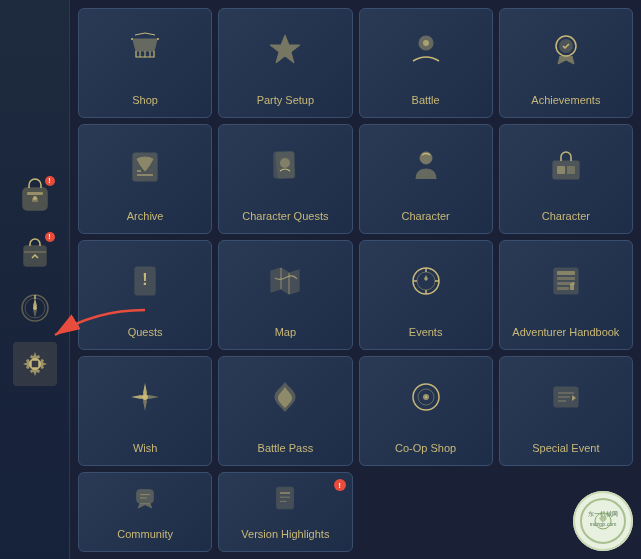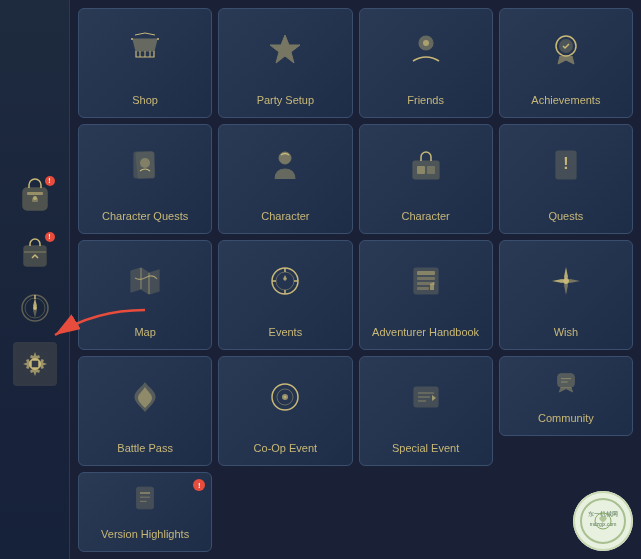--- a/index.html
+++ b/index.html
@@ -268,35 +268,46 @@
       </div>
 
       <div class="menu-item">
         <div class="item-icon">
           <svg class="small-icon-svg" viewBox="0 0 36 36" fill="none">
             <circle cx="18" cy="12" r="7" fill="#c8b878" opacity="0.4" stroke="#c8b878" stroke-width="1.2"></circle>
             <path d="M5 30 Q18 22 31 30" stroke="#c8b878" stroke-width="1.5" fill="none"></path>
             <circle cx="18" cy="12" r="3" fill="#c8b878" opacity="0.7"></circle>
           </svg>
         </div>
-        <div class="item-label">Friends</div>
+        <div class="item-label">Battle</div>
       </div>
 
       <div class="menu-item">
         <div class="item-icon">
           <svg class="small-icon-svg" viewBox="0 0 36 36" fill="none">
             <circle cx="18" cy="15" r="10" fill="none" stroke="#c8b878" stroke-width="1.5"></circle>
             <circle cx="18" cy="15" r="7" fill="#c8b878" opacity="0.25"></circle>
             <path d="M12 25 L10 33 L18 29 L26 33 L24 25" fill="#c8b878" opacity="0.5" stroke="#c8b878" stroke-width="1"></path>
             <path d="M15 15 L17 17 L21 13" stroke="#c8b878" stroke-width="1.5" fill="none"></path>
           </svg>
         </div>
         <div class="item-label">Achievements</div>
       </div>
 
+      <div class="menu-item">
+        <div class="item-icon">
+          <svg class="small-icon-svg" viewBox="0 0 36 36" fill="none">
+            <rect x="6" y="6" width="24" height="28" rx="2" fill="#c8b878" opacity="0.25" stroke="#c8b878" stroke-width="1.2"></rect>
+            <path d="M10 12 Q18 8 26 12 Q22 20 18 24 Q14 20 10 12Z" fill="#c8b878" opacity="0.5" stroke="#c8b878" stroke-width="1"></path>
+            <line x1="10" y1="28" x2="26" y2="28" stroke="#c8b878" stroke-width="1"></line>
+            <line x1="10" y1="24" x2="14" y2="24" stroke="#c8b878" stroke-width="1"></line>
+          </svg>
+        </div>
+        <div class="item-label">Archive</div>
+      </div>
 
       <div class="menu-item">
         <div class="item-icon">
           <svg class="small-icon-svg" viewBox="0 0 36 36" fill="none">
             <rect x="7" y="5" width="20" height="26" rx="2" fill="#c8b878" opacity="0.2" stroke="#c8b878" stroke-width="1.2"></rect>
             <rect x="10" y="5" width="17" height="26" rx="2" fill="#c8b878" opacity="0.1" stroke="#c8b878" stroke-width="1" transform="rotate(-5 18 18)"></rect>
             <circle cx="18" cy="16" r="5" fill="#c8b878" opacity="0.4"></circle>
             <path d="M13 24 Q18 20 23 24" stroke="#c8b878" stroke-width="1.2" fill="none"></path>
           </svg>
         </div>
@@ -406,21 +417,21 @@
 
       <div class="menu-item">
         <div class="item-icon">
           <svg class="small-icon-svg" viewBox="0 0 36 36" fill="none">
             <circle cx="18" cy="18" r="13" fill="none" stroke="#c8b878" stroke-width="1.5"></circle>
             <circle cx="18" cy="18" r="8" fill="none" stroke="#c8b878" stroke-width="1" opacity="0.4"></circle>
             <circle cx="18" cy="18" r="3" fill="#c8b878" opacity="0.7"></circle>
             <circle cx="18" cy="18" r="1" fill="#c8b878"></circle>
           </svg>
         </div>
-        <div class="item-label">Co-Op Event</div>
+        <div class="item-label">Co-Op Shop</div>
       </div>
 
       <div class="menu-item">
         <div class="item-icon">
           <svg class="small-icon-svg" viewBox="0 0 36 36" fill="none">
             <rect x="6" y="8" width="24" height="20" rx="2" fill="#c8b878" opacity="0.2" stroke="#c8b878" stroke-width="1.2"></rect>
             <path d="M10 14 L26 14" stroke="#c8b878" stroke-width="1" opacity="0.5"></path>
             <path d="M10 18 L22 18" stroke="#c8b878" stroke-width="1" opacity="0.5"></path>
             <path d="M10 22 L18 22" stroke="#c8b878" stroke-width="1" opacity="0.5"></path>
             <polygon points="24,16 28,19 24,22" fill="#c8b878" opacity="0.7"></polygon>

